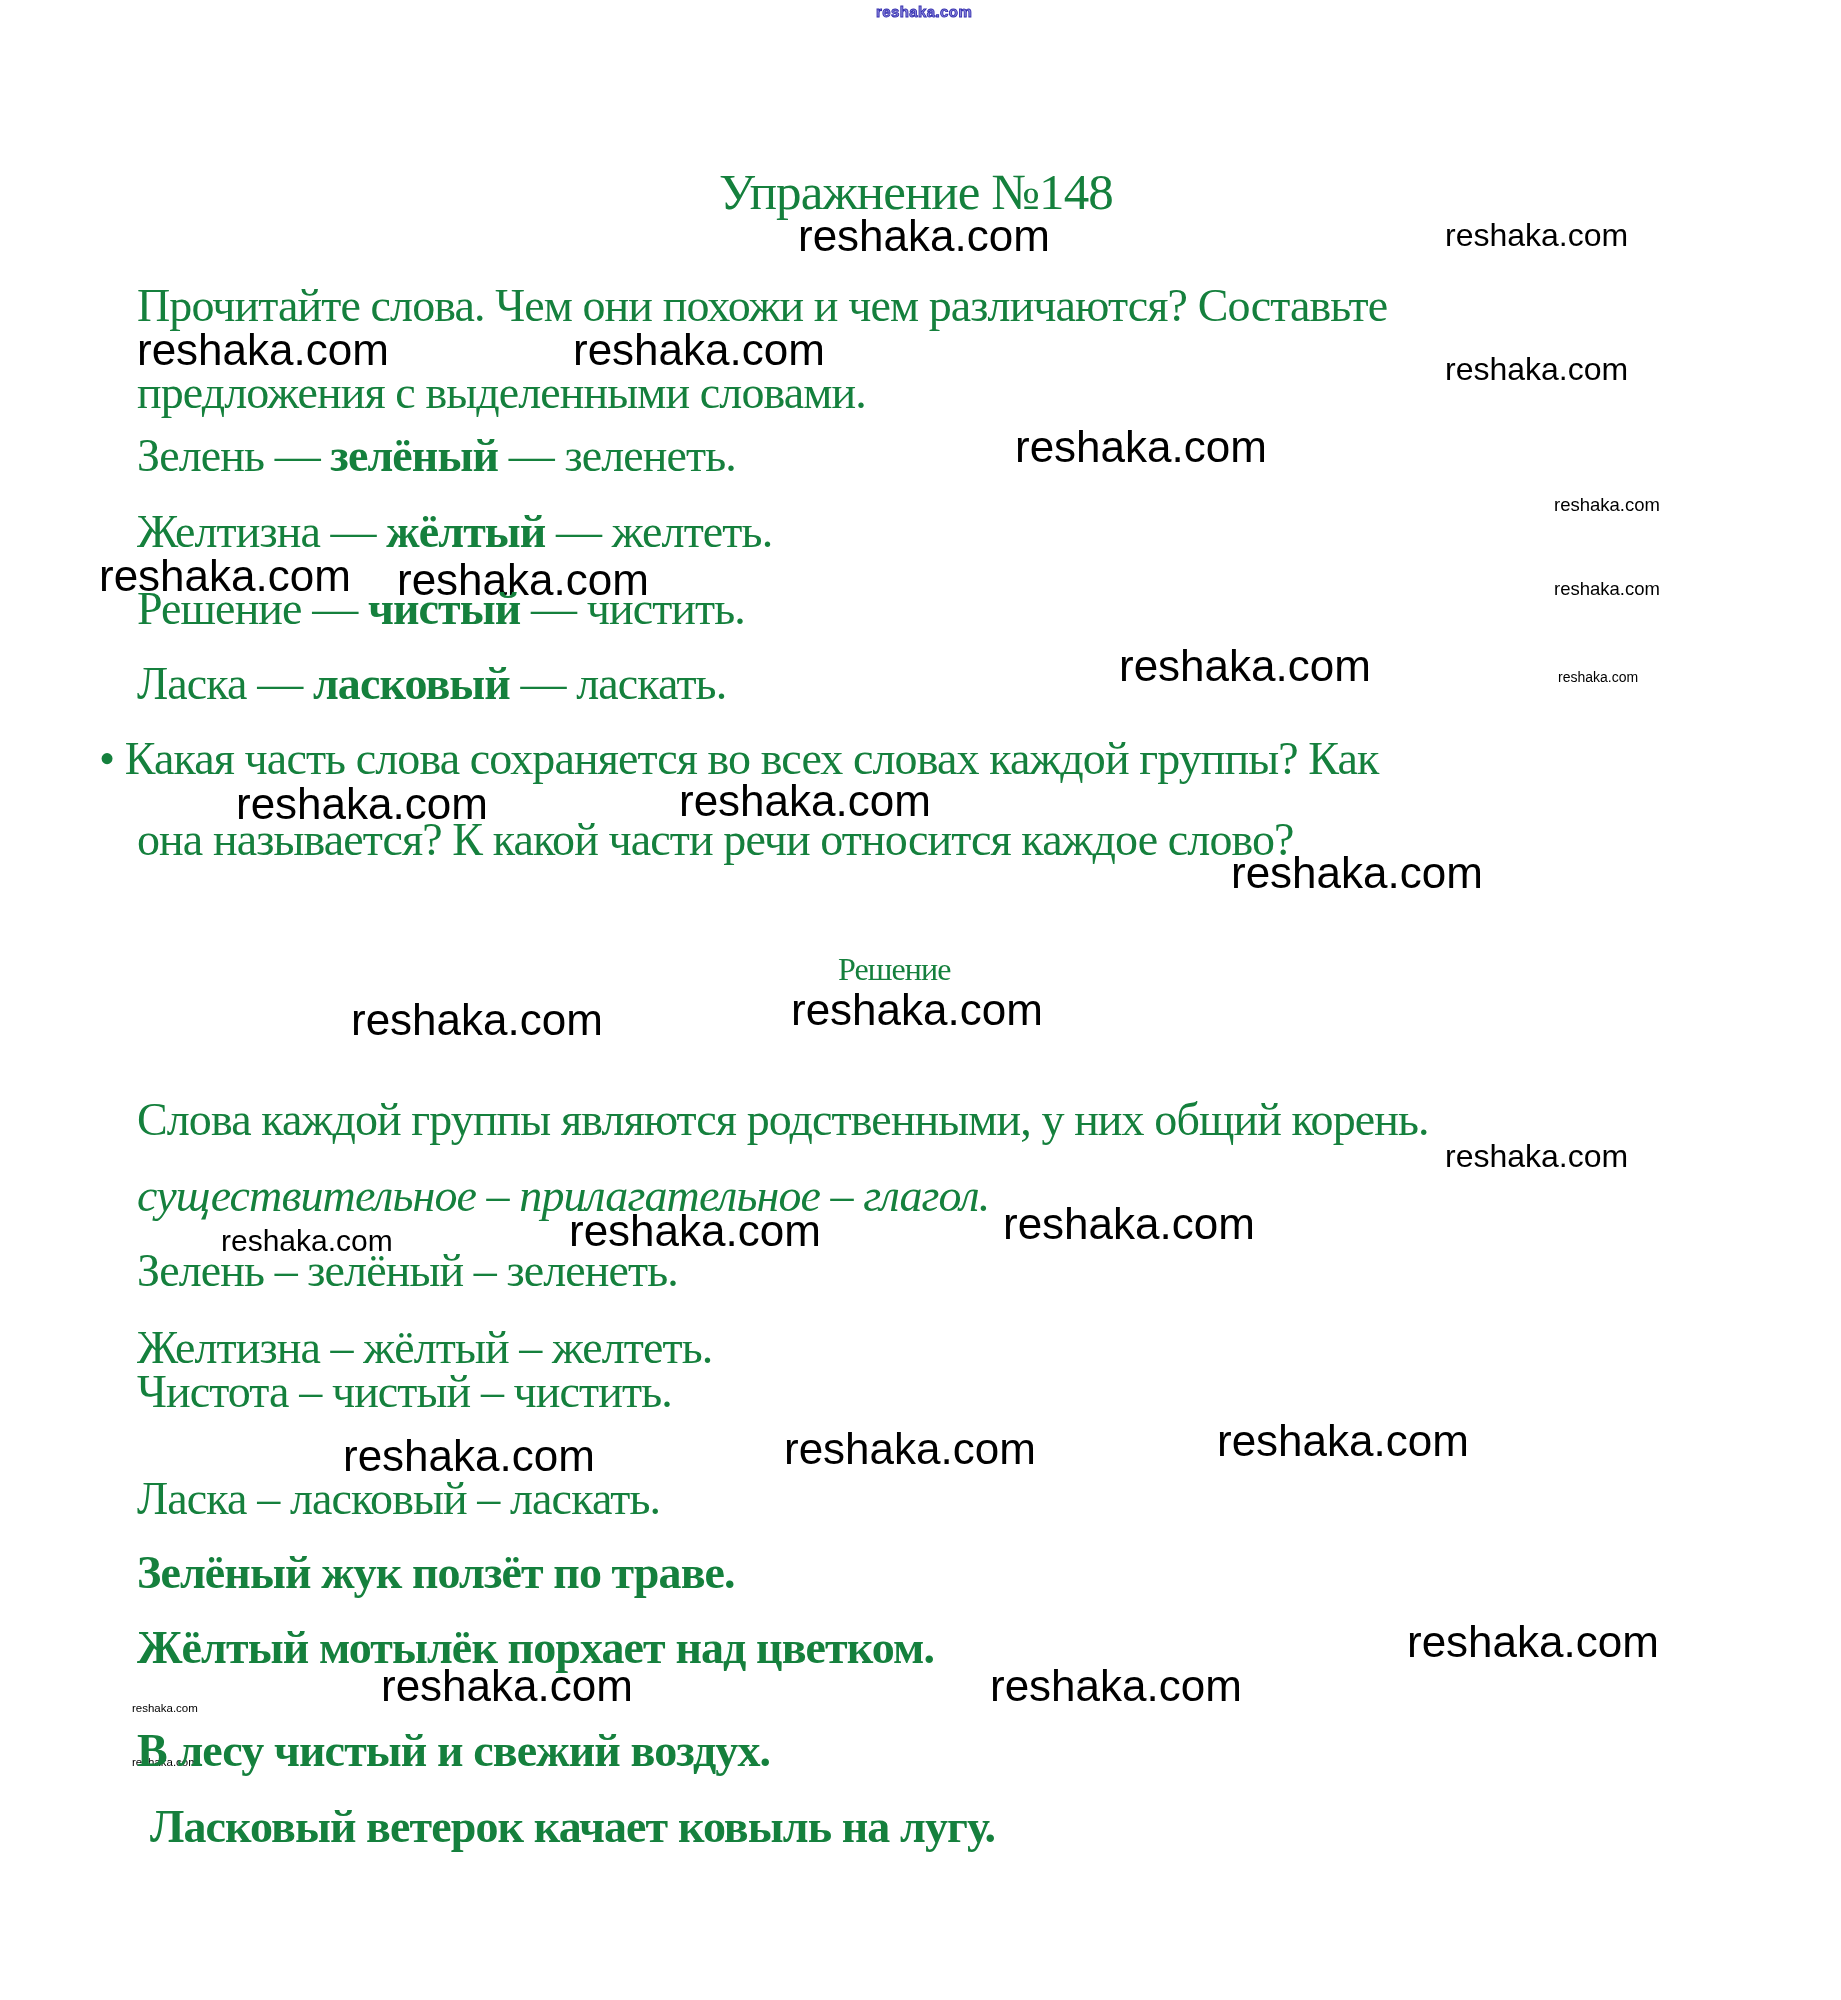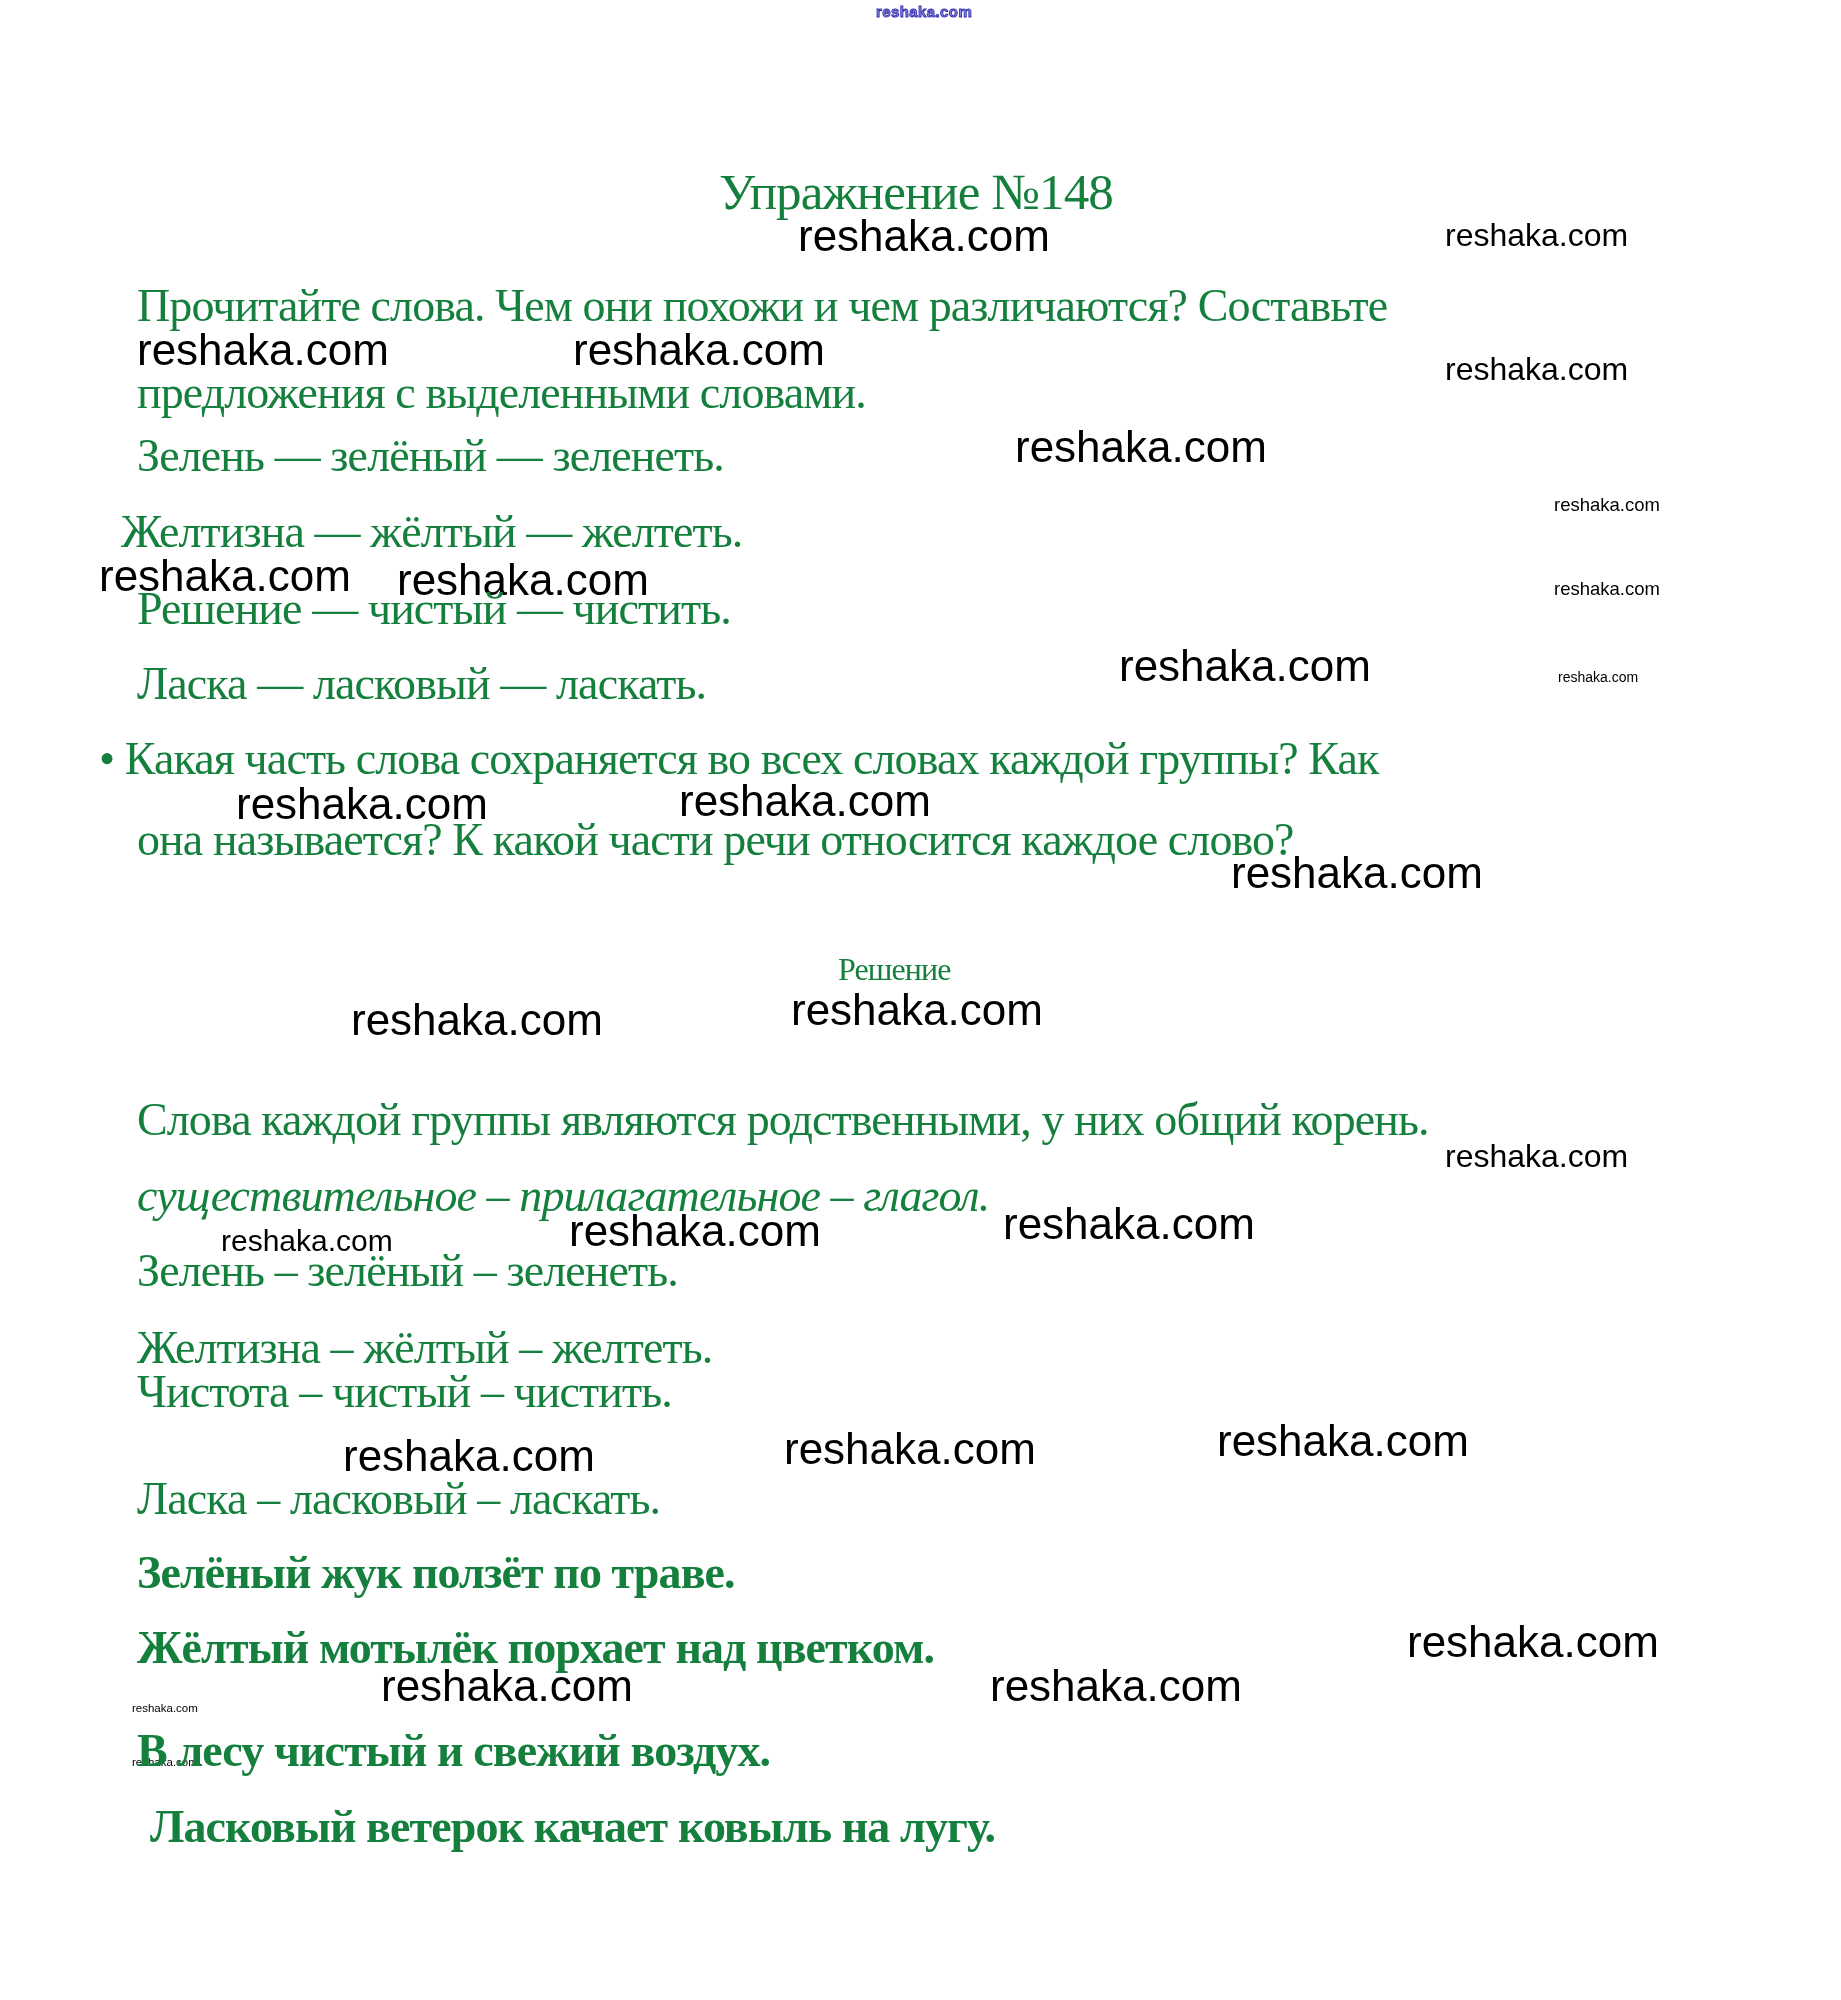--- a/index.html
+++ b/index.html
@@ -11,21 +11,21 @@
   
   .line{
     position:absolute;white-space:nowrap;
     font-family:"Liberation Serif",serif;
     font-size:46px;line-height:1.05;letter-spacing:-0.9px;color:#15803d;z-index:2;
   }
   .title{font-size:51px;}
   .sol-head{font-size:32px;}
   .it{font-style:italic;}
   .bd{font-weight:bold;}
-  .line b{font-weight:normal;}
+  .line b{font-weight:bold;}
   
   .wm{
     position:absolute;white-space:nowrap;z-index:1;
     font-family:"Liberation Sans",sans-serif;color:#000;line-height:1;
   }
   .s50{font-size:44px;}
   .s36{font-size:32px;}
   .s34{font-size:30px;}
   .s21{font-size:18.5px;}
   .s16{font-size:14px;}
@@ -45,21 +45,21 @@
   .w17{left:351px;top:998px;} .w18{left:1445px;top:1140px;}
   .w19{left:221px;top:1226px;} .w20{left:569px;top:1209px;}
   .w21{left:1003px;top:1202px;}.w22{left:343px;top:1434px;}
   .w23{left:784px;top:1427px;} .w24{left:1217px;top:1419px;}
   .w25{left:1407px;top:1620px;}.w26{left:381px;top:1664px;}
   .w27{left:990px;top:1664px;}.w28{left:132px;top:1703px;}
   .w29{left:132px;top:1757px;}
   
   .p-title{left:719px;top:166px;}
   .p-i1{left:137px;top:282px;}  .p-i2{left:137px;top:369px;}
-  .p-ra{left:137px;top:432px;}  .p-rb{left:121px;top:508px;}
+  .p-ra{left:137px;top:432px;}  .p-rb{left:137px;top:508px;}
   .p-rc{left:137px;top:585px;}  .p-rd{left:137px;top:660px;}
   .p-q1{left:99px;top:735px;}  .p-q2{left:137px;top:816px;}
   .p-sh{left:838px;top:953px;}
   .p-si{left:137px;top:1096px;} .p-sp{left:137px;top:1172px;}
   .p-sa{left:137px;top:1247px;} .p-sb{left:137px;top:1324px;}
   .p-sc{left:137px;top:1368px;} .p-sd{left:137px;top:1475px;}
   .p-b1{left:137px;top:1549px;} .p-b2{left:137px;top:1624px;}
   .p-b3{left:137px;top:1727px;} .p-b4{left:137px;top:1803px;margin-left:13px;}
 </style>
 </head>

